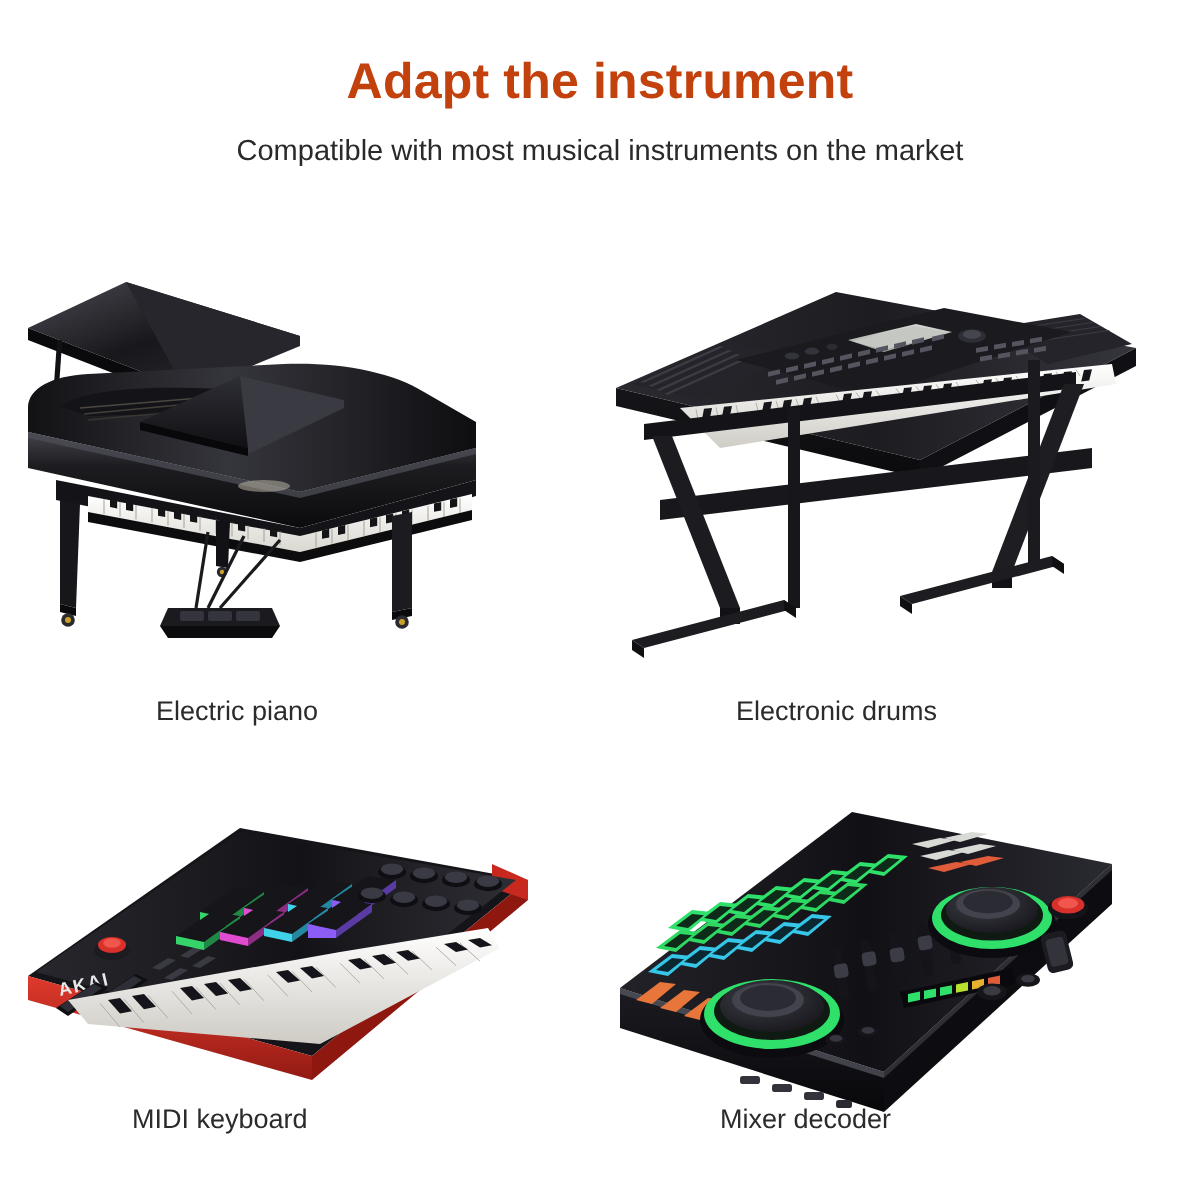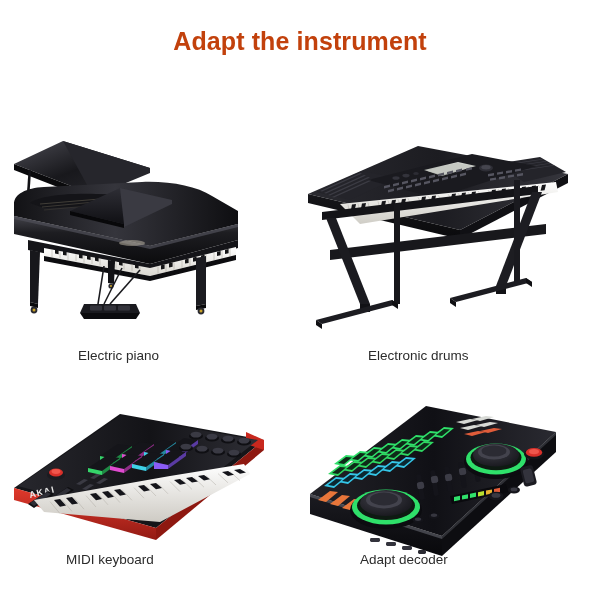--- a/index.html
+++ b/index.html
@@ -41,20 +41,21 @@
 
   svg{display:block;}
 </style>
 </head>
 <body>
 
 <div class="page">
 
   <div class="header">
     <div class="title">Adapt the instrument</div>
+    <div class="subtitle">Compatible with most musical instruments on the market</div>
   </div>
 
   <div class="grid">
 
     <div class="cell cell-tr">
       <svg class="art" viewBox="0 0 300 262">
         <defs>
           <linearGradient id="kbTop" x1="0" y1="0" x2="1" y2="0">
             <stop offset="0" stop-color="#2a2a30"></stop>
             <stop offset=".5" stop-color="#1c1c21"></stop>
@@ -666,17 +667,17 @@
           <ellipse cx="134" cy="145.2" rx="3.2" ry="1.7" fill="#36363f"></ellipse>
         </g>
 
         <g>
           <rect x="70" y="168" width="10" height="4" rx="1.4" fill="#33333c"></rect>
           <rect x="86" y="172" width="10" height="4" rx="1.4" fill="#33333c"></rect>
           <rect x="102" y="176" width="10" height="4" rx="1.4" fill="#33333c"></rect>
           <rect x="118" y="180" width="8" height="4" rx="1.4" fill="#2a2a32"></rect>
         </g>
       </svg>
-      <div class="caption cap-br">Adapt decoder</div>
+      <div class="caption cap-br">Mixer decoder</div>
     </div>
 
   </div>
 </div>
 
 </body></html>

